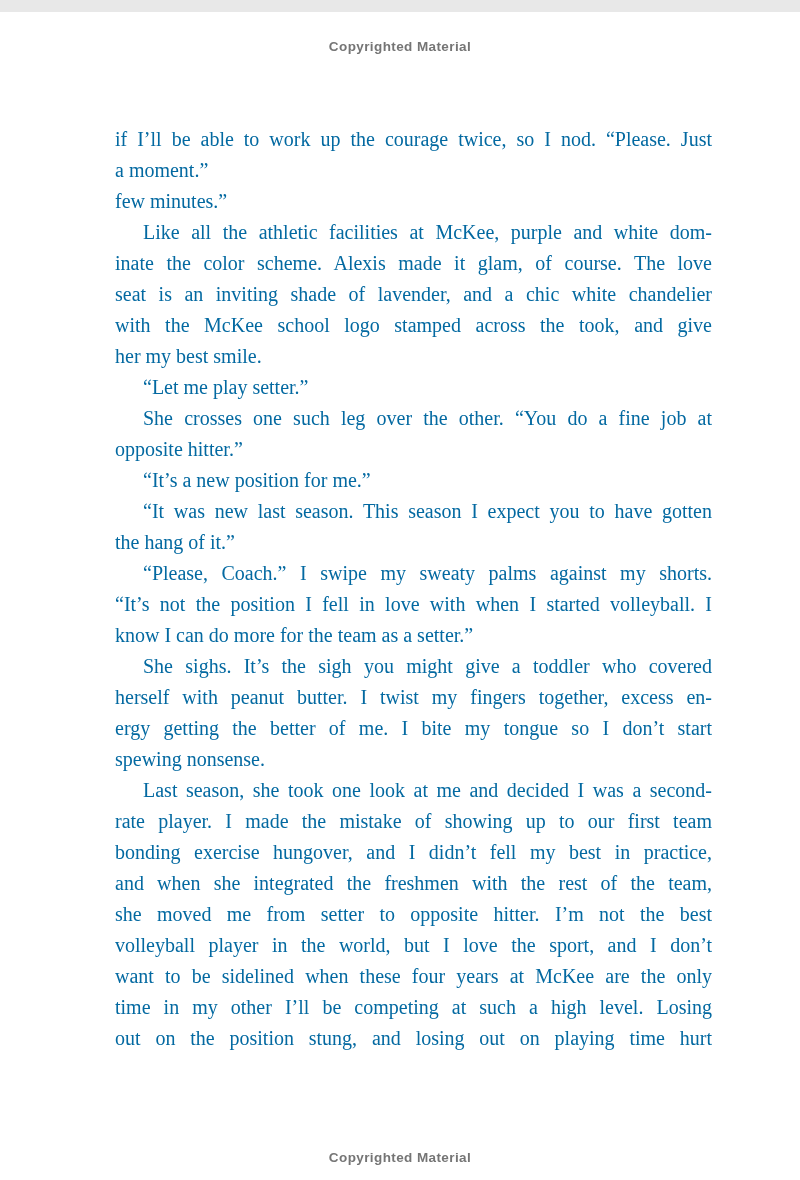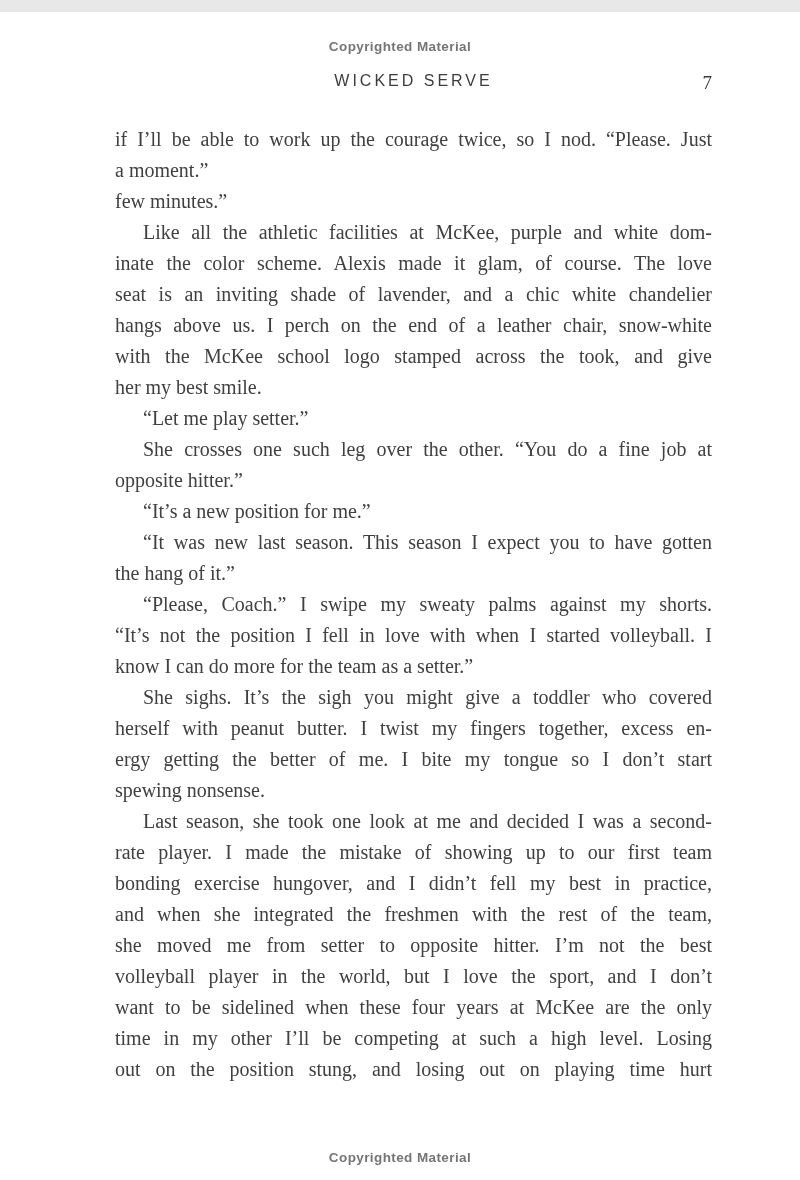--- a/index.html
+++ b/index.html
@@ -50,53 +50,48 @@
     color: #3c3c3c;
   }
   .body-text {
     position: absolute;
     top: 112px;
     left: 115px;
     width: 597px;
     font-family: "Liberation Serif", serif;
     font-size: 20px;
     line-height: 31px;
-    color: #404040;
+    color: #0369a1;
   }
   .line {
     text-align: justify;
     text-align-last: justify;
     white-space: nowrap;
   }
   .line.para-end {
     text-align: center;
     text-align-last: left;
   }
   .line.indent { text-indent: 28px; }
 </style>
 </head>
 <body>
 
 <div class="page">
 
   <div class="notice notice-top">Copyrighted Material</div>
 
-  <div class="running-header">
-    <div class="running-title">WICKED SERVE</div>
-    <div class="running-page-number">7</div>
-  </div>
 
   <div class="body-text">
       <div class="line">if I’ll be able to work up the courage twice, so I nod. “Please. Just</div>
       <div class="line para-end">a moment.”</div>
       <div class="line para-end">few minutes.”</div>
       <div class="line indent">Like all the athletic facilities at McKee, purple and white dom-</div>
       <div class="line">inate the color scheme. Alexis made it glam, of course. The love</div>
       <div class="line">seat is an inviting shade of lavender, and a chic white chandelier</div>
-      <div class="line">hangs above us. I perch on the end of a leather chair, snow-white</div>
       <div class="line">with the McKee school logo stamped across the took, and give</div>
       <div class="line para-end">her my best smile.</div>
       <div class="line indent para-end">“Let me play setter.”</div>
       <div class="line indent">She crosses one such leg over the other. “You do a fine job at</div>
       <div class="line para-end">opposite hitter.”</div>
       <div class="line indent para-end">“It’s a new position for me.”</div>
       <div class="line indent">“It was new last season. This season I expect you to have gotten</div>
       <div class="line para-end">the hang of it.”</div>
       <div class="line indent">“Please, Coach.” I swipe my sweaty palms against my shorts.</div>
       <div class="line">“It’s not the position I fell in love with when I started volleyball. I</div>

